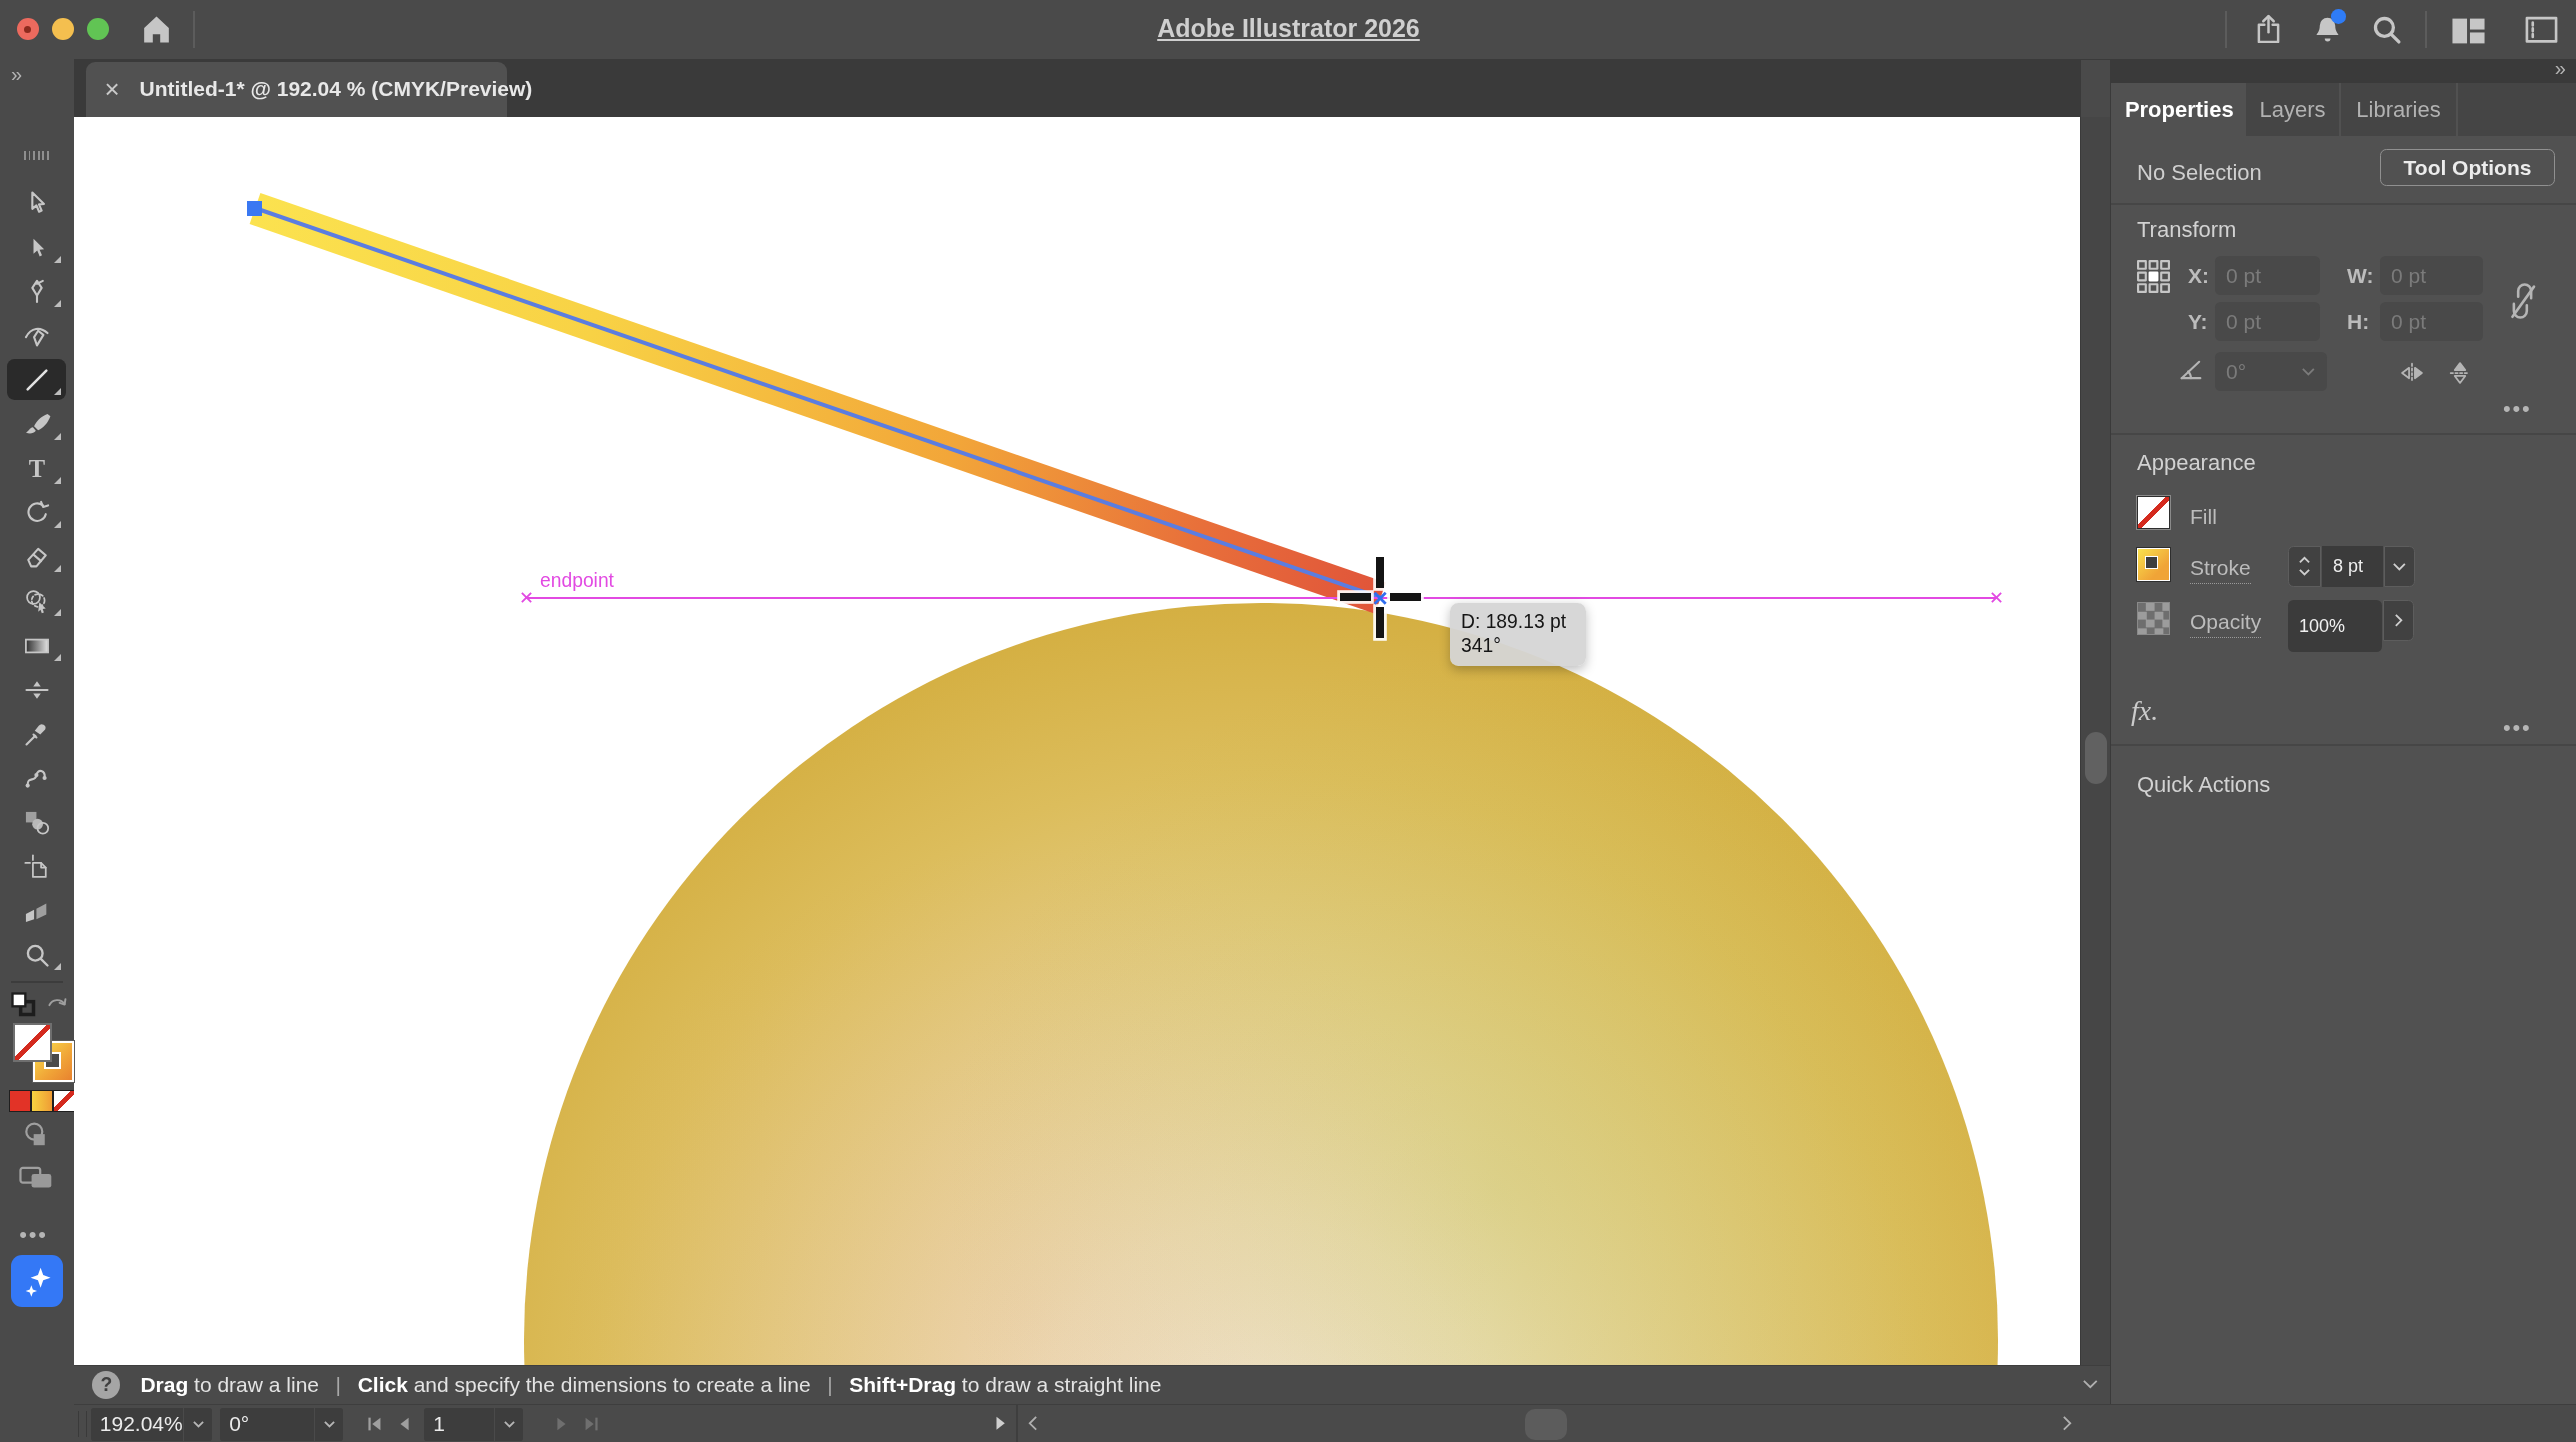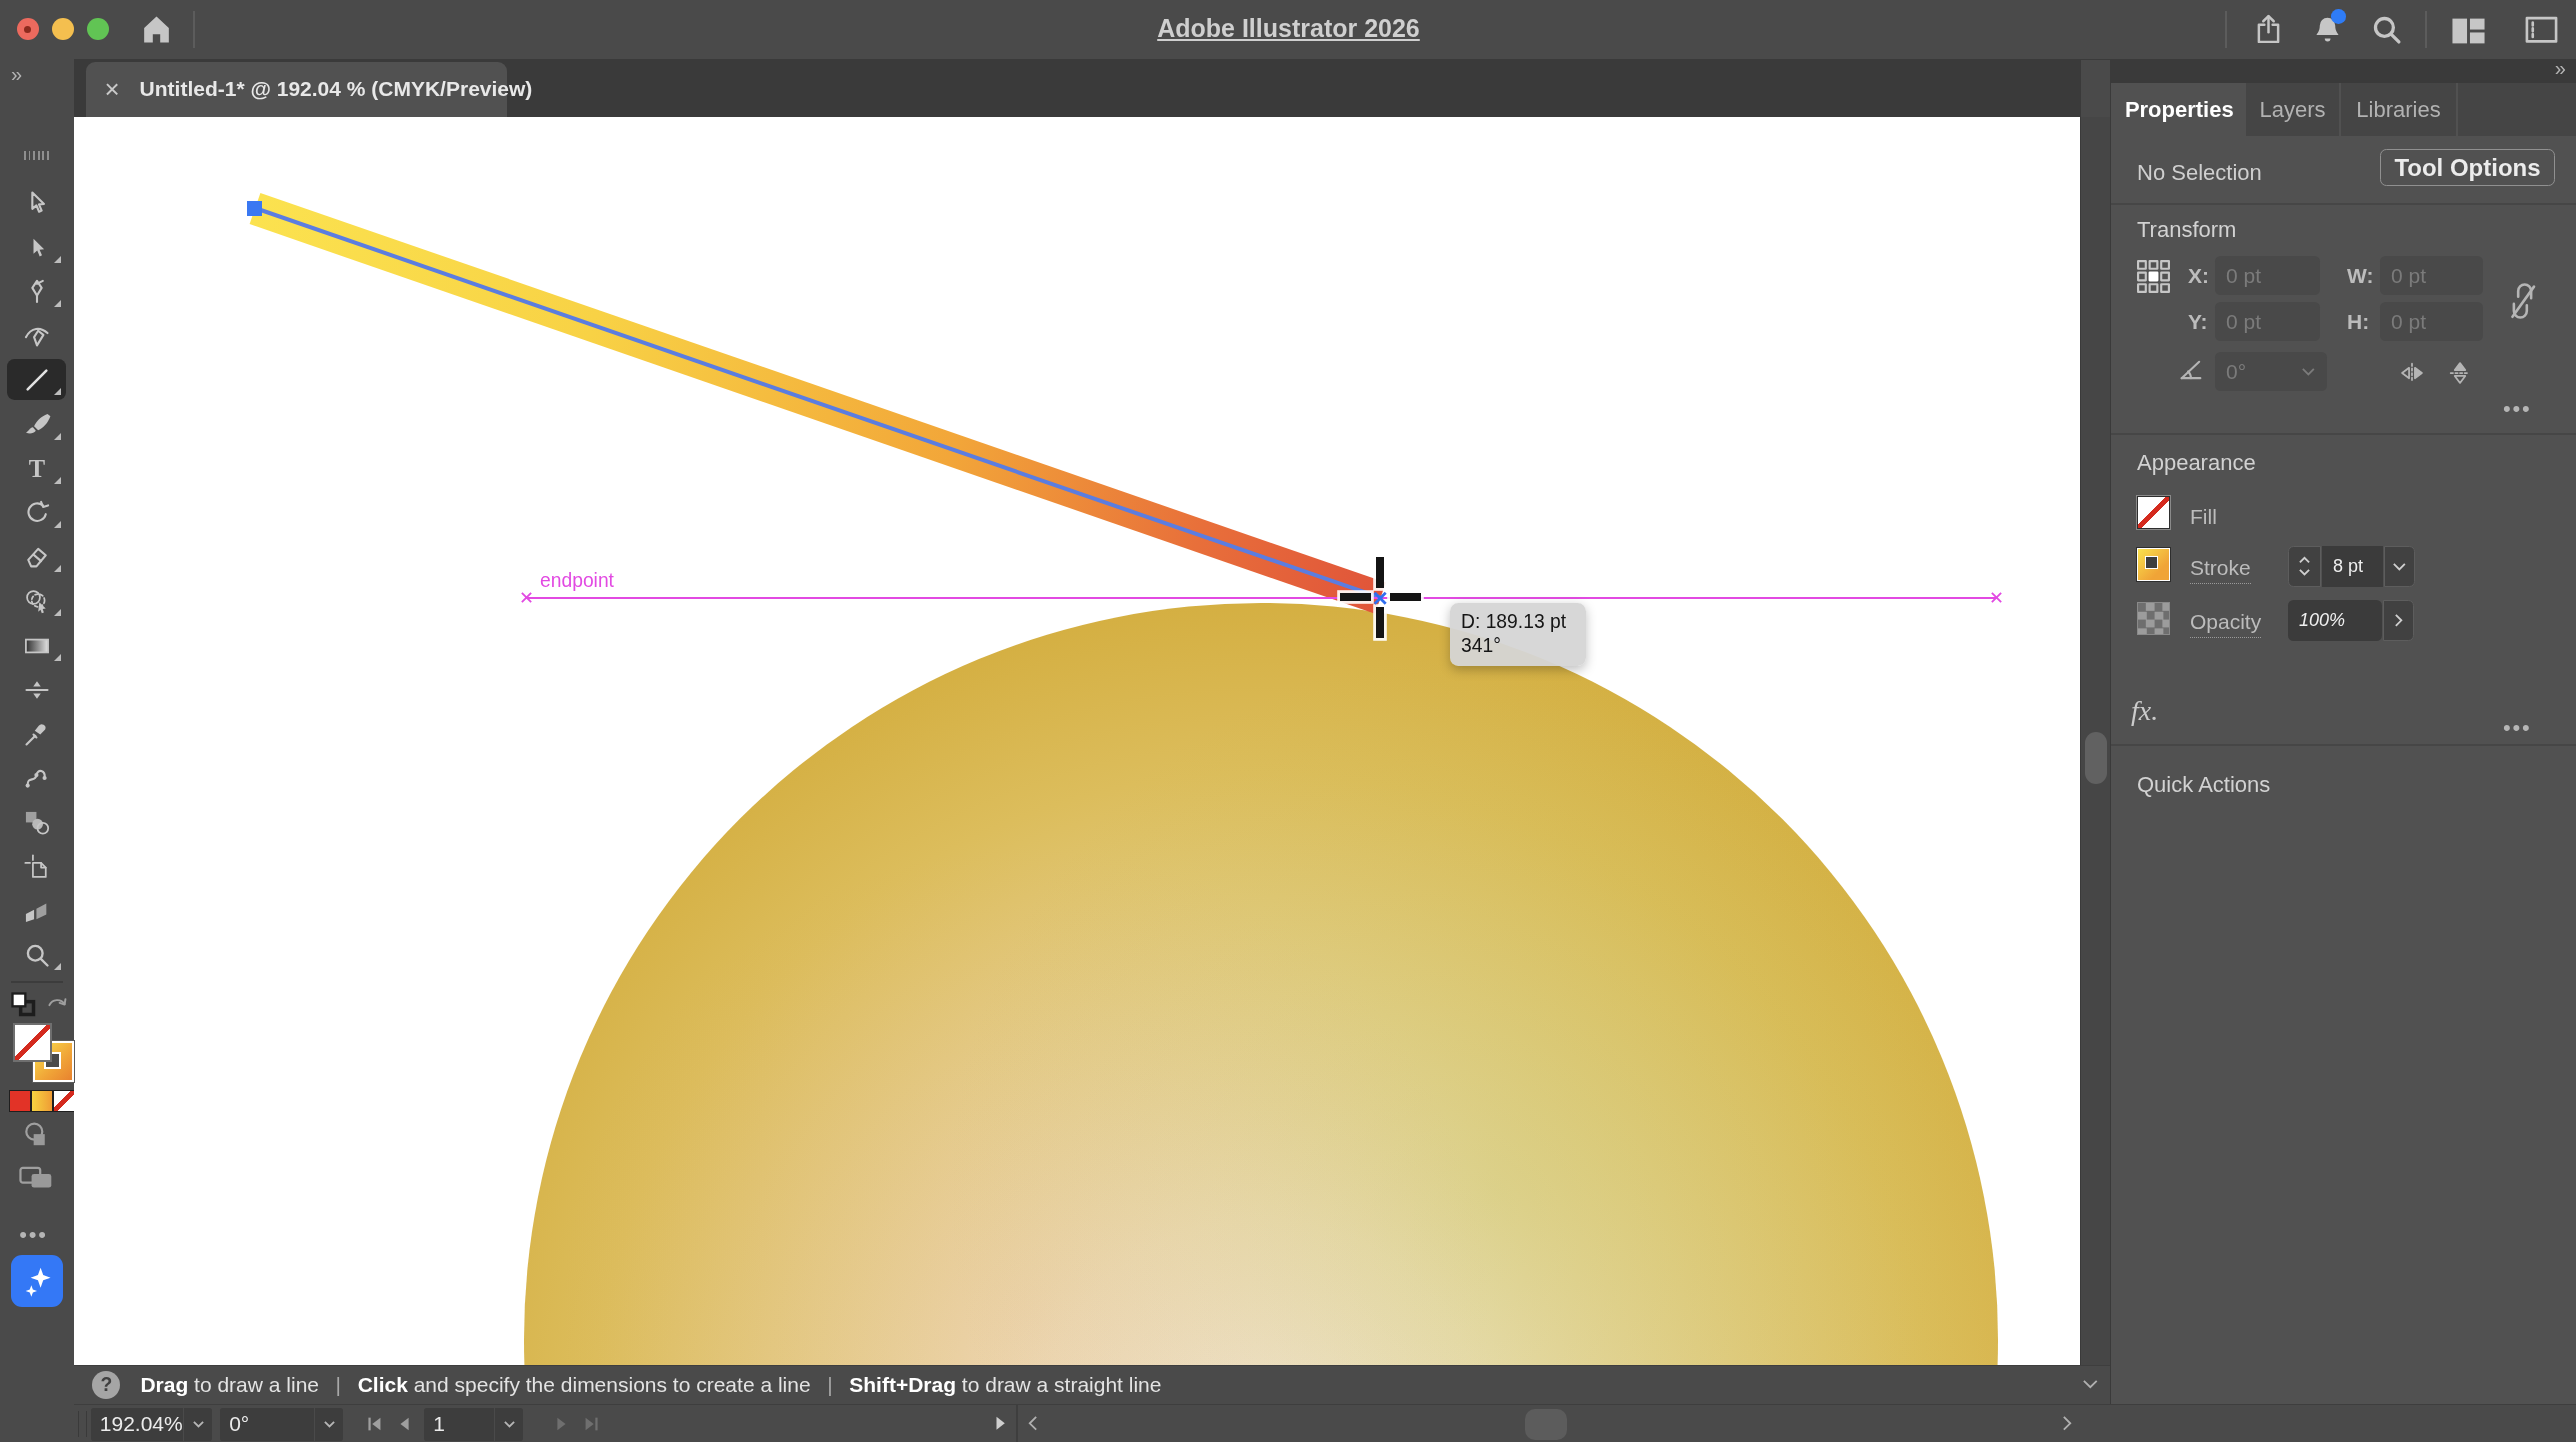--- a/index.html
+++ b/index.html
@@ -79,21 +79,21 @@
   .panel-strip{left:0;top:0;width:466px;height:24px;background:#3a3a3a;}
   .ptab{top:24px;height:53px;display:flex;align-items:center;justify-content:center;font-size:22px;}
   .ptab.inactive{background:#454545;color:#b2b2b2;}
   .ptab.active{background:#515151;color:#ffffff;font-weight:700;}
   .phead{font-size:22px;color:#d2d2d2;}
   .plabel{font-size:21px;color:#bcbcbc;}
   .pfield{background:#494949;border-radius:5.5px;color:#7b7b7b;font-size:21px;
       display:flex;align-items:center;padding:0 11px;box-sizing:border-box;}
   .pfield-active{background:#3b3b3b;border-radius:5.5px;color:#f0f0f0;font-size:18px;
       display:flex;align-items:center;padding:0 11px;box-sizing:border-box;}
-  .pbtn{border:1.8px solid #909090;border-radius:6.4px;color:#ececec;font-size:24px;font-weight:600;
+  .pbtn{border:1.8px solid #909090;border-radius:6.4px;color:#ececec;font-size:21px;font-weight:600;
       display:flex;align-items:center;justify-content:center;background:transparent;box-sizing:border-box;}
   .pdivider{left:0;width:466px;height:1.8px;background:#464646;}
   .dotted-u{border-bottom:1.8px dotted #9a9a9a;padding-bottom:2.8px;}
   .stepbox{background:#414141;border:0.9px solid #5d5d5d;display:flex;flex-direction:column;
       align-items:center;justify-content:center;gap:3.7px;box-sizing:border-box;border-radius:5.5px 0 0 5.5px;}
   .chevbox{background:#414141;border:0.9px solid #5d5d5d;display:flex;align-items:center;
       justify-content:center;box-sizing:border-box;border-radius:0 5.5px 5.5px 0;}
   .ap-swatch{box-sizing:border-box;}
   .fill-none-sw{background:linear-gradient(135deg,transparent 45%,#d42a1e 45%,#d42a1e 55%,transparent 55%),#fff;
       border:1.8px solid #2e2e2e;outline:1.8px solid #8a8a8a;}
@@ -486,21 +486,21 @@
     </div>
     <div class="abs pfield-active" style="left:211px;top:487px;width:61px;height:41px;border-radius:0;">8 pt</div>
     <div class="abs chevbox" style="left:273px;top:487px;width:31px;height:41px;">
       <svg width="14.7" height="9.2" viewBox="0 0 16 10">
           <path d="M2 2 L8 8 L14 2" stroke="#cfcfcf" stroke-width="2" fill="none"></path>
         </svg>
     </div>
 
     <div class="abs ap-swatch checker" style="left:26px;top:543px;width:33px;height:33px;"></div>
     <div class="abs plabel dotted-u" style="left:79px;top:551px;">Opacity</div>
-    <div class="abs pfield-active" style="left:177px;top:541px;width:94px;height:41px;font-style:italic;">100%</div>
+    <div class="abs pfield-active" style="left:177px;top:541px;width:94px;height:52px;">100%</div>
     <div class="abs chevbox" style="left:272px;top:541px;width:31px;height:41px;">
       <svg width="9.2" height="14.7" viewBox="0 0 10 16">
           <path d="M2 2 L8 8 L2 14" stroke="#cfcfcf" stroke-width="2" fill="none"></path>
         </svg>
     </div>
 
     <div class="abs fx-label" style="left:20px;top:636px;">fx.</div>
     <div class="abs more-dots" style="left:392px;top:656px;">•••</div>
 
     <div class="abs pdivider" style="top:685px;"></div>

